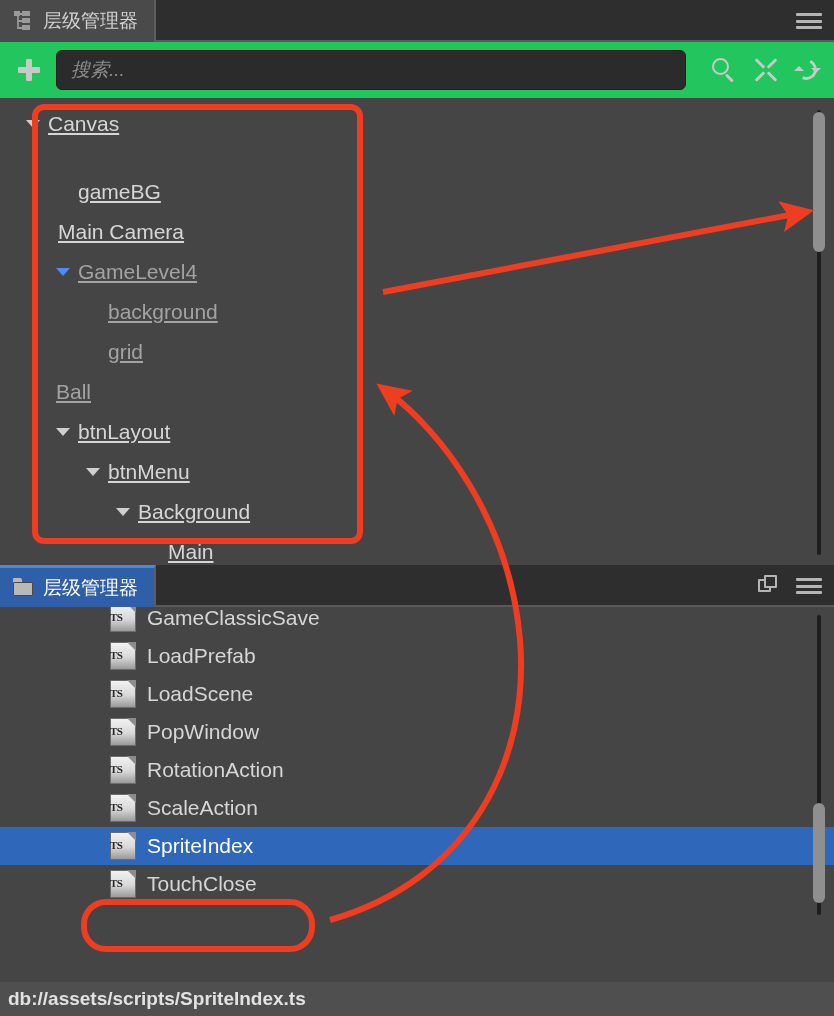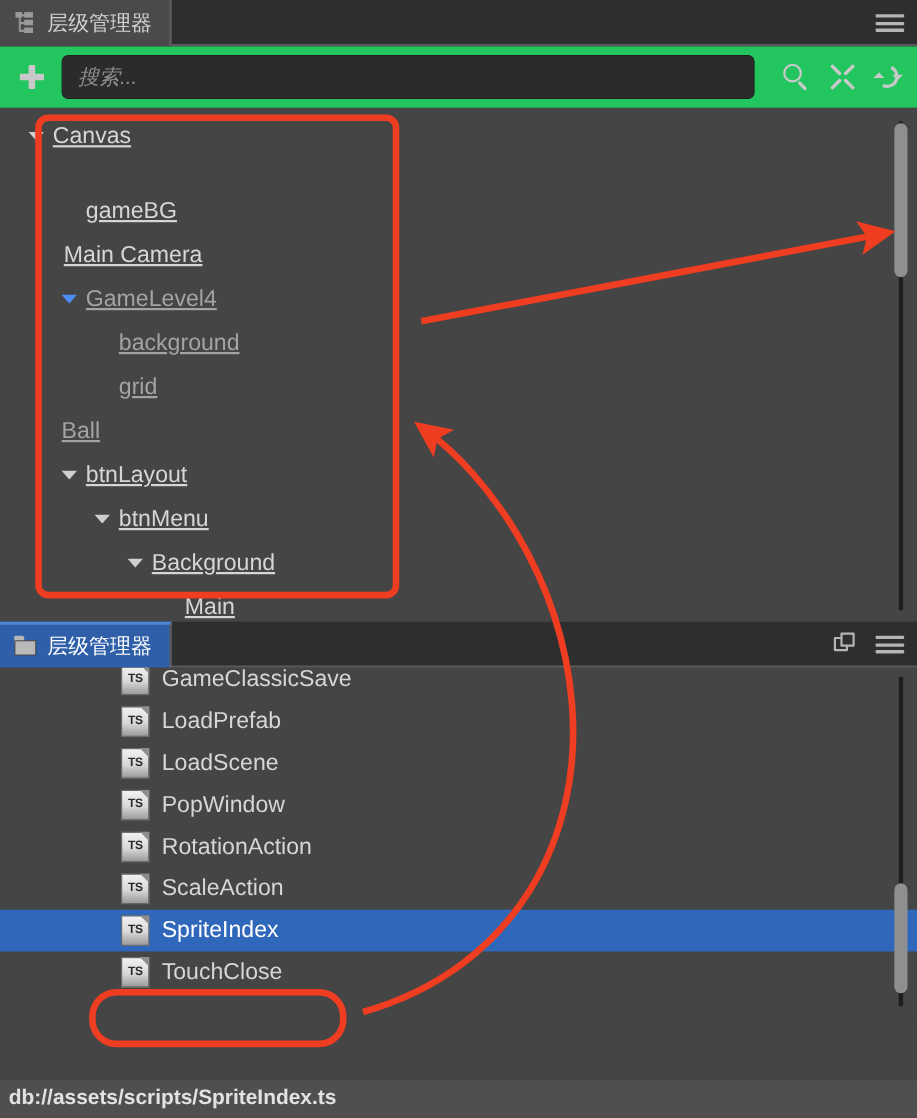--- a/index.html
+++ b/index.html
@@ -112,23 +112,23 @@
 
   
   .arow { height:38px; display:flex; align-items:center; font-size:21px; color:#d6d6d6;
           padding-left:110px; gap:11px; white-space:nowrap; }
   .arow.sel { background:#2f67ba; color:#ffffff; }
   .tsic { width:26px; height:28px; position:relative; flex:none; }
   .tsic .pg { position:absolute; inset:0; background:linear-gradient(180deg,#f2f2f2 0%,#d8d8d8 55%,#9a9a9a 100%);
               border:1px solid #6c6c6c; }
   .tsic .fold { position:absolute; right:0; top:0; width:9px; height:9px;
                 background:#8d8d8d; clip-path:polygon(100% 0,0 0,100% 100%); }
-  .tsic .lbl { position:absolute; left:0; right:0; top:7px; text-align:center;
+  .tsic .lbl { position:absolute; left:0; right:0; top:7px; 
                font-size:11px; font-weight:bold; color:#2b2b2b;
-               font-family:Liberation Sans, sans-serif; letter-spacing:-0.5px; }
+               font-family:Liberation Serif, serif; letter-spacing:-0.5px; }
 
   
   .sbtrack { position:absolute; width:4px; background:#1e1e1e; border-radius:2px; }
   .sbthumb { position:absolute; width:12px; background:#8f8f8f; border-radius:6px; }
 
   
   .status { position:absolute; left:0; bottom:0; width:834px; height:34px;
             background:#4f4f4f; display:flex; align-items:center; padding-left:8px;
             font-size:19px; font-weight:bold; color:#e2e2e2; }
 

